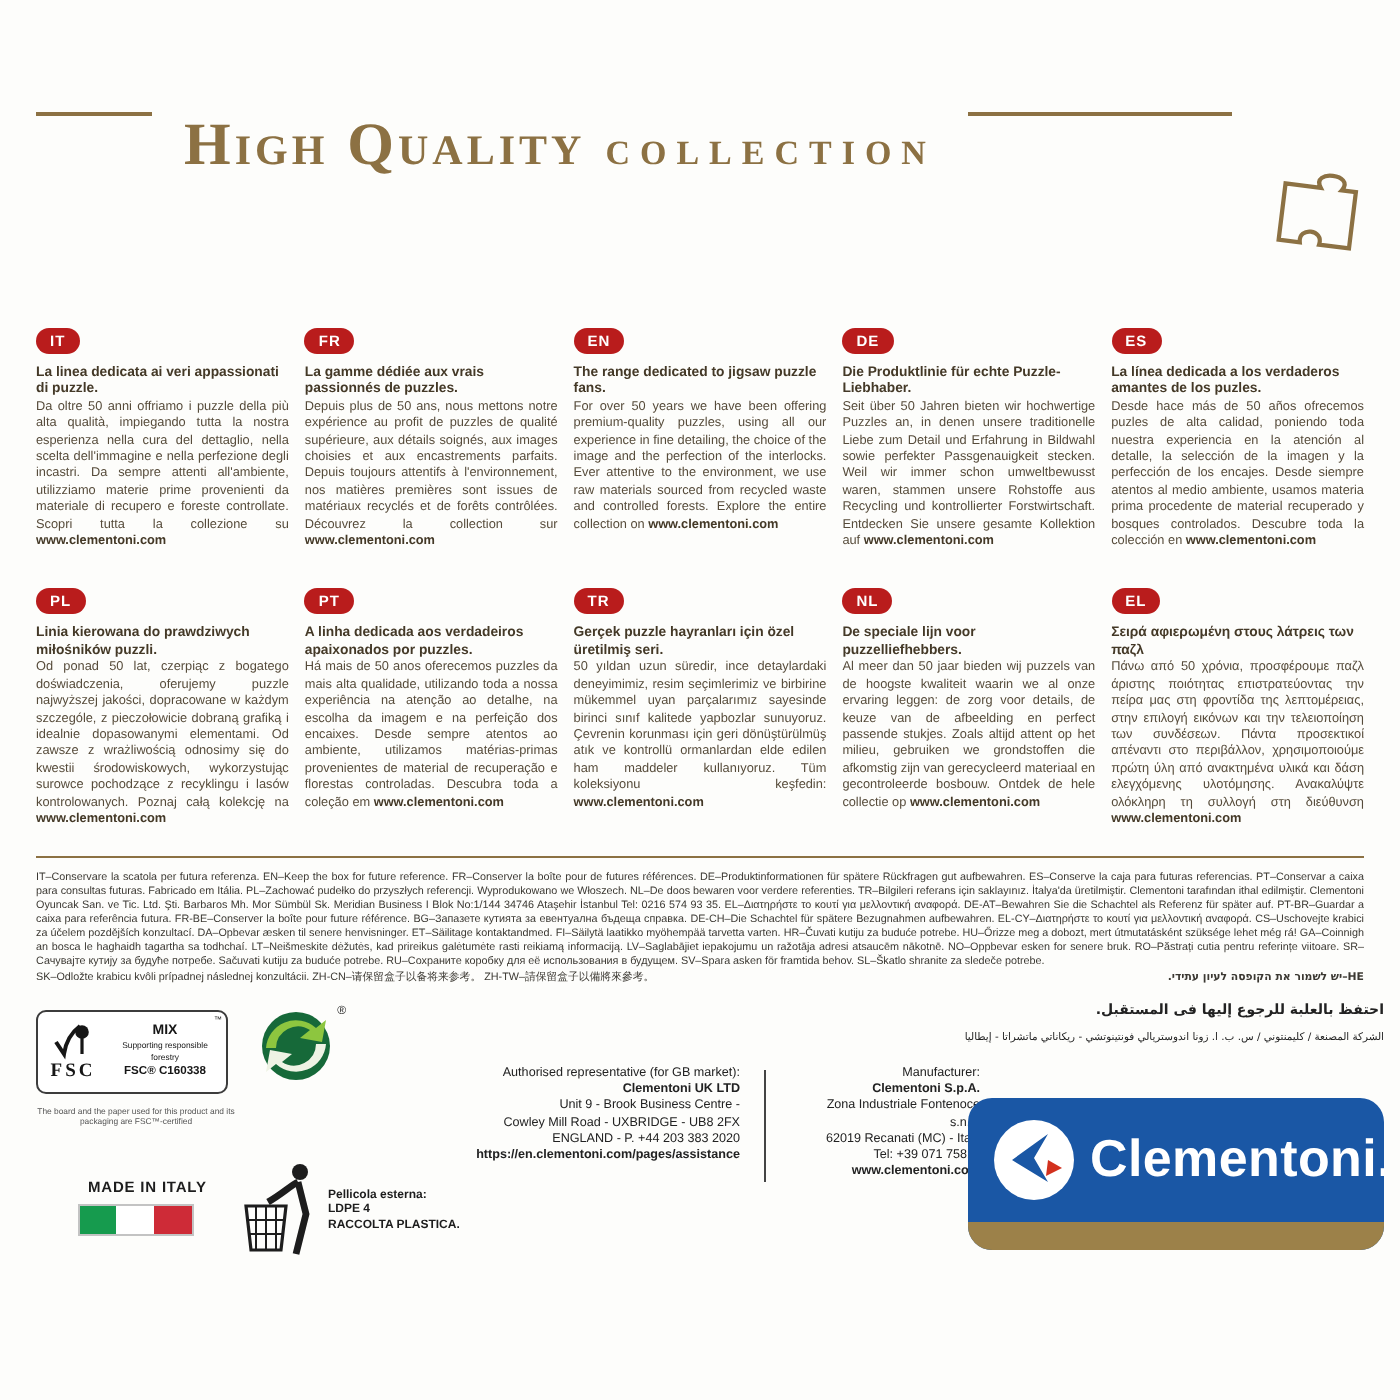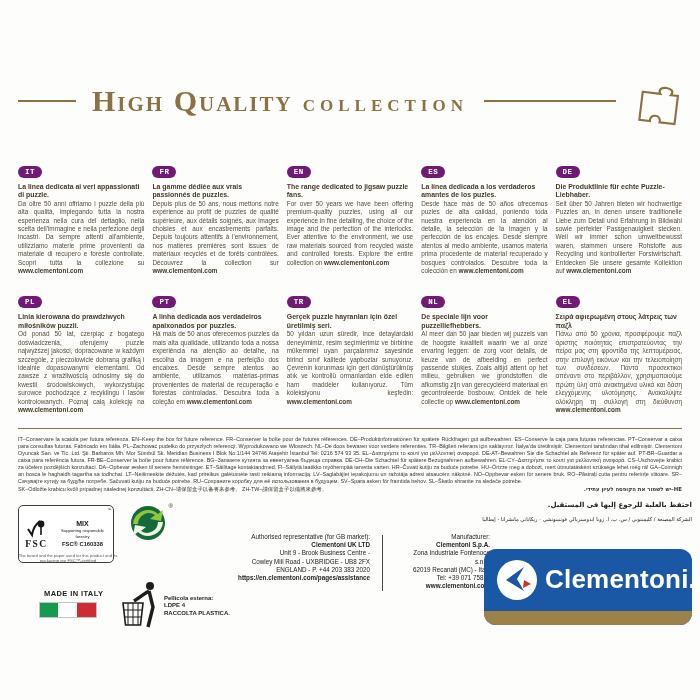--- a/index.html
+++ b/index.html
@@ -5,47 +5,47 @@
   * { box-sizing: border-box; margin: 0; padding: 0; }
   html,body { width:700px; height:700px; }
   body {
     background:#ffffff;
     font-family:"Liberation Sans", sans-serif;
     color:#4a3f2e;
   }
   .page { position:relative; width:700px; height:700px; overflow:hidden; background:#fdfdfb; }
 
   
-  .header { display:flex; align-items:center; margin:56px 12px 0 18px; }
+  .header { display:flex; margin:56px 12px 0 18px; }
   .rule { height:2px; background:#8c7143; }
   .rule-left { width:58px; }
   .rule-right { flex:1; }
   .title-wrap { display:flex; align-items:baseline; margin:0 16px; color:#8c7143; font-family:"Liberation Serif", serif; }
   .title-main { font-size:30px; font-weight:600; font-variant:small-caps; letter-spacing:2px; }
   .title-sub { font-size:17px; font-weight:600; text-transform:uppercase; letter-spacing:5px; margin-left:10px; }
   .puzzle-icon { margin-left:10px; margin-top:26px; }
 
   
   .grid { display:grid; grid-template-columns:repeat(5,1fr); column-gap:8px; row-gap:15px; margin:14px 18px 0 18px; }
-  .badge { display:inline-block; background:#701a75; color:#fff; font-size:7.5px; font-weight:bold; padding:2.5px 7px 2px 7px; border-radius:9px; letter-spacing:.5px;font-family:Liberation Mono, monospace; }
+  .badge { display:inline-block; background:#b91c1c; color:#fff; font-size:7.5px; font-weight:bold; padding:2.5px 7px 2px 7px; border-radius:9px; letter-spacing:.5px; }
   .lang h3 { font-size:6.9px; line-height:8.4px; margin-top:5px; color:#443927; font-weight:bold; }
   .lang p { font-size:6.4px; line-height:8.4px; text-align:justify; color:#564b3a; }
   .link { font-weight:bold; color:#443927; }
 
   .sep { height:1px; background:#8c7143; margin:14px 18px 7px 18px; }
 
   
   .legal { margin:0 18px; font-size:5.4px; line-height:6.9px; text-align:justify; color:#3b3832; }
   .legal-last { display:flex; justify-content:space-between; margin:0 18px; font-size:5.4px; line-height:8px; color:#3b3832; }
   .he { direction:rtl; font-family:"DejaVu Sans", sans-serif; font-weight:bold; }
 
   
   .bottom { position:relative; margin:8px 12px 0 18px; height:210px; }
 
-  .fsc { position:absolute; left:0; top:4px; width:96px; height:58px; border:1.3px solid #3c3c3c; border-radius:5px; background:#fff; display:flex; align-items:center; color:#161616; }
+  .fsc { position:absolute; left:0; top:4px; width:96px; height:42px; border:1.3px solid #3c3c3c; border-radius:5px; background:#fff; display:flex; align-items:center; color:#161616; }
   .fsc-tm { position:absolute; right:2px; top:1px; font-size:4px; }
   .fsc-left { width:36px; display:flex; flex-direction:column; align-items:center; justify-content:center; border-right:1px solid #fff; }
   .fsc-brand { font-family:"Liberation Serif", serif; font-weight:bold; font-size:9.5px; letter-spacing:1.5px; margin-top:1px; }
   .fsc-right { flex:1; display:flex; flex-direction:column; align-items:center; justify-content:center; padding-right:3px; }
   .fsc-mix { font-size:7px; font-weight:bold; }
   .fsc-support { font-size:4.2px; line-height:5.2px; text-align:center; margin-top:1px; }
   .fsc-code { font-size:5.8px; font-weight:bold; margin-top:2px; }
   .fsc-caption { position:absolute; left:0; top:52px; width:100px; font-size:4.2px; line-height:5.4px; text-align:center; color:#555; }
 
   .green-dot { position:absolute; left:112px; top:4px; }
@@ -110,29 +110,29 @@
       <p><span>Depuis plus de 50 ans, nous mettons notre expérience au profit de puzzles de qualité supérieure, aux détails soignés, aux images choisies et aux encastrements parfaits. Depuis toujours attentifs à l'environnement, nos matières premières sont issues de matériaux recyclés et de forêts contrôlées. Découvrez la collection sur</span> <span class="link">www.clementoni.com</span></p>
     </div>
 
     <div class="lang">
       <span class="badge">EN</span>
       <h3>The range dedicated to jigsaw puzzle fans.</h3>
       <p><span>For over 50 years we have been offering premium-quality puzzles, using all our experience in fine detailing, the choice of the image and the perfection of the interlocks. Ever attentive to the environment, we use raw materials sourced from recycled waste and controlled forests. Explore the entire collection on</span> <span class="link">www.clementoni.com</span></p>
     </div>
 
     <div class="lang">
+      <span class="badge">DE</span>
+      <h3>Die Produktlinie für echte Puzzle-Liebhaber.</h3>
+      <p><span>Seit über 50 Jahren bieten wir hochwertige Puzzles an, in denen unsere traditionelle Liebe zum Detail und Erfahrung in Bildwahl sowie perfekter Passgenauigkeit stecken. Weil wir immer schon umweltbewusst waren, stammen unsere Rohstoffe aus Recycling und kontrollierter Forstwirtschaft. Entdecken Sie unsere gesamte Kollektion auf</span> <span class="link">www.clementoni.com</span></p>
+    </div>
+
+    <div class="lang">
       <span class="badge">ES</span>
       <h3>La línea dedicada a los verdaderos amantes de los puzles.</h3>
       <p><span>Desde hace más de 50 años ofrecemos puzles de alta calidad, poniendo toda nuestra experiencia en la atención al detalle, la selección de la imagen y la perfección de los encajes. Desde siempre atentos al medio ambiente, usamos materia prima procedente de material recuperado y bosques controlados. Descubre toda la colección en</span> <span class="link">www.clementoni.com</span></p>
-    </div>
-
-    <div class="lang">
-      <span class="badge">DE</span>
-      <h3>Die Produktlinie für echte Puzzle-Liebhaber.</h3>
-      <p><span>Seit über 50 Jahren bieten wir hochwertige Puzzles an, in denen unsere traditionelle Liebe zum Detail und Erfahrung in Bildwahl sowie perfekter Passgenauigkeit stecken. Weil wir immer schon umweltbewusst waren, stammen unsere Rohstoffe aus Recycling und kontrollierter Forstwirtschaft. Entdecken Sie unsere gesamte Kollektion auf</span> <span class="link">www.clementoni.com</span></p>
     </div>
 
     <div class="lang">
       <span class="badge">PL</span>
       <h3>Linia kierowana do prawdziwych miłośników puzzli.</h3>
       <p><span>Od ponad 50 lat, czerpiąc z bogatego doświadczenia, oferujemy puzzle najwyższej jakości, dopracowane w każdym szczególe, z pieczołowicie dobraną grafiką i idealnie dopasowanymi elementami. Od zawsze z wrażliwością odnosimy się do kwestii środowiskowych, wykorzystując surowce pochodzące z recyklingu i lasów kontrolowanych. Poznaj całą kolekcję na</span> <span class="link">www.clementoni.com</span></p>
     </div>
 
     <div class="lang">
       <span class="badge">PT</span>

